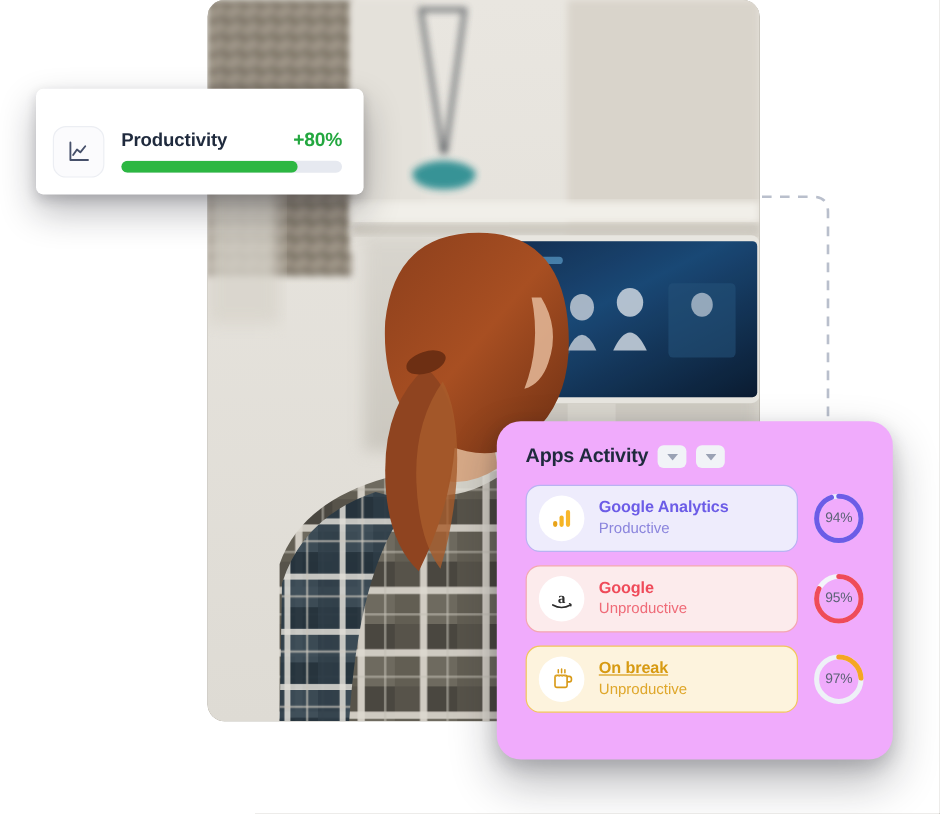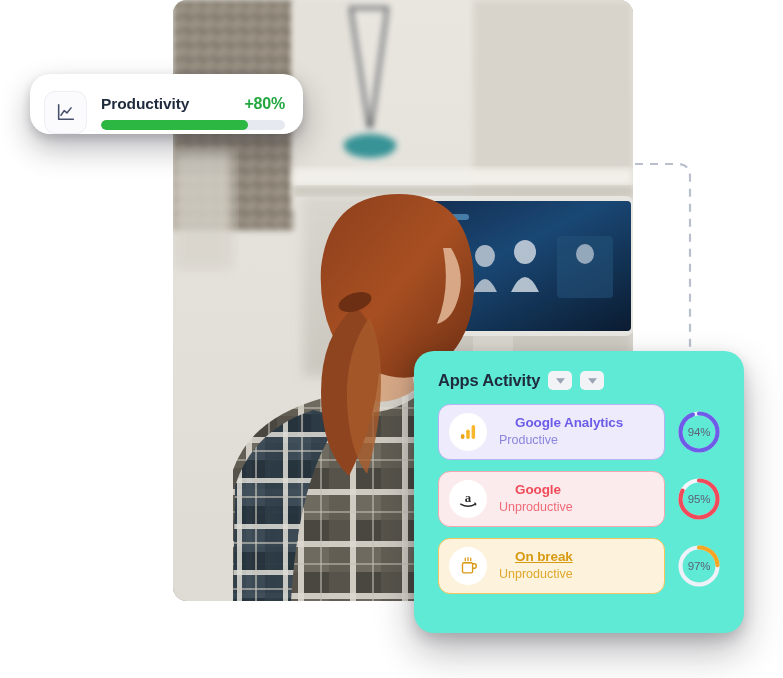--- a/index.html
+++ b/index.html
@@ -18,22 +18,22 @@
   
   .photo{
     position:absolute;left:173px;top:0;width:460px;height:601px;
     border-radius:14px;overflow:hidden;
     background:#8d8677;
   }
   .photo-canvas{position:absolute;inset:0;}
 
   
   .prod-card{
-    position:absolute;left:30px;top:74px;width:273px;height:60px;
-    background:#ffffff;border-radius:20px;
+    position:absolute;left:30px;top:74px;width:273px;height:88px;
+    background:#ffffff;border-radius:6px;
     box-shadow:0 14px 30px rgba(20,20,30,.30), 0 4px 10px rgba(20,20,30,.16);
     display:flex;align-items:center;padding:16px 18px 0 14px;box-sizing:border-box;
   }
   .prod-icon{
     width:41px;height:41px;flex:0 0 41px;border-radius:11px;
     background:#fbfbfd;border:1px solid #eceef3;
     display:flex;align-items:center;justify-content:center;
   }
   .prod-body{flex:1;margin-left:14px;min-width:0;}
   .prod-top{display:flex;align-items:baseline;justify-content:space-between;}
@@ -43,21 +43,21 @@
   .prod-pct{font-size:16px;font-weight:700;color:#23a73f;letter-spacing:-.2px;}
   .prod-track{
     margin-top:7px;height:10px;border-radius:6px;background:#e6e9f0;
     overflow:hidden;position:relative;
   }
   .prod-fill{height:100%;border-radius:6px;background:#2cb742;}
 
   
   .apps-card{
     position:absolute;left:414px;top:351px;width:330px;height:282px;
-    background:#5eead4;border-radius:20px;
+    background:#f0abfc;border-radius:20px;
     box-shadow:0 18px 38px rgba(20,20,30,.30), 0 6px 14px rgba(20,20,30,.16);
     box-sizing:border-box;padding:20px 22px 18px 24px;
   }
   .apps-head{display:flex;align-items:center;gap:8px;margin-bottom:14px;}
   .apps-title{
     font-size:16.5px;font-weight:700;color:#1f2a3d;letter-spacing:-.2px;
   }
   .chip{
     width:24px;height:19px;border-radius:5px;background:#f1f3f7;
     display:flex;align-items:center;justify-content:center;cursor:pointer;
@@ -67,21 +67,21 @@
   .app-row{display:flex;align-items:center;margin-bottom:11px;}
   .app-pill{
     flex:1;height:56px;border-radius:12px;box-sizing:border-box;
     display:flex;align-items:center;padding-left:10px;border:1px solid;
   }
   .app-avatar{
     width:38px;height:38px;flex:0 0 38px;border-radius:50%;background:#fff;
     display:flex;align-items:center;justify-content:center;
   }
   .app-text{margin-left:12px;min-width:0;}
-  .app-name{font-size:13.5px;font-weight:700;letter-spacing:-.1px;line-height:1.25;margin-left:16px;}
+  .app-name{font-size:13.5px;font-weight:700;letter-spacing:-.1px;line-height:1.25;}
   .app-status{font-size:12.5px;font-weight:400;line-height:1.3;margin-top:0;}
 
   .ring-wrap{
     width:46px;height:46px;flex:0 0 46px;margin-left:11px;position:relative;
   }
   .ring-wrap svg{display:block;}
   .ring-label{
     position:absolute;inset:0;display:flex;align-items:center;justify-content:center;
     font-size:11.5px;font-weight:400;color:#5a6275;letter-spacing:-.2px;
   }

